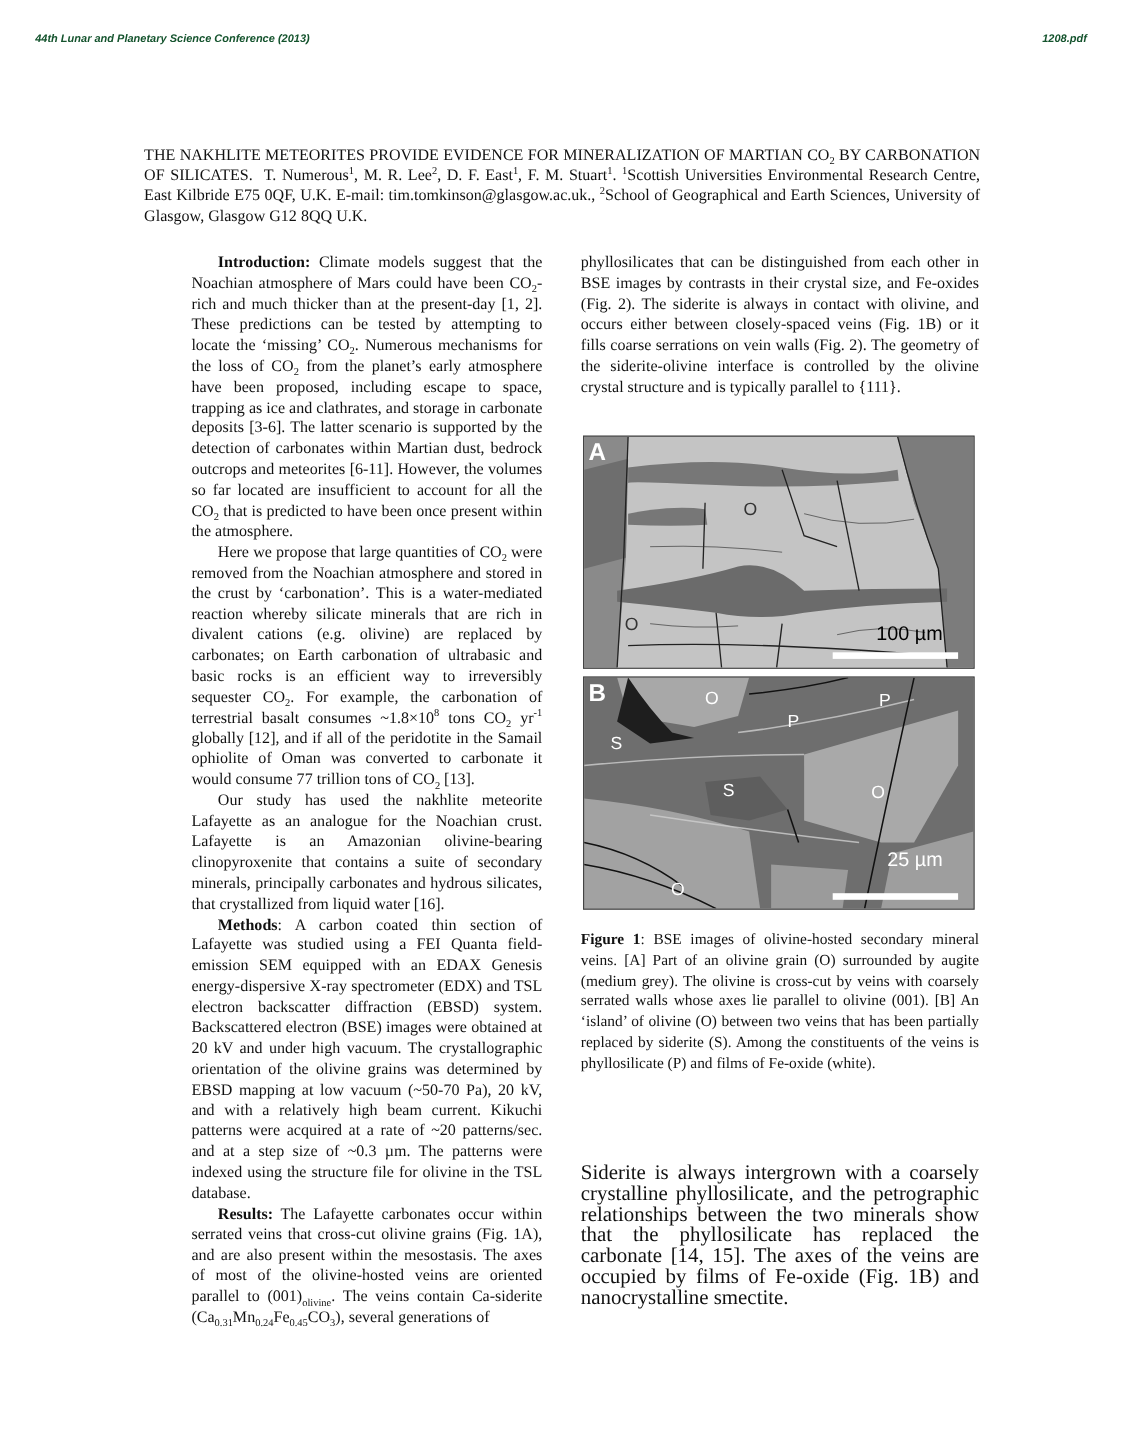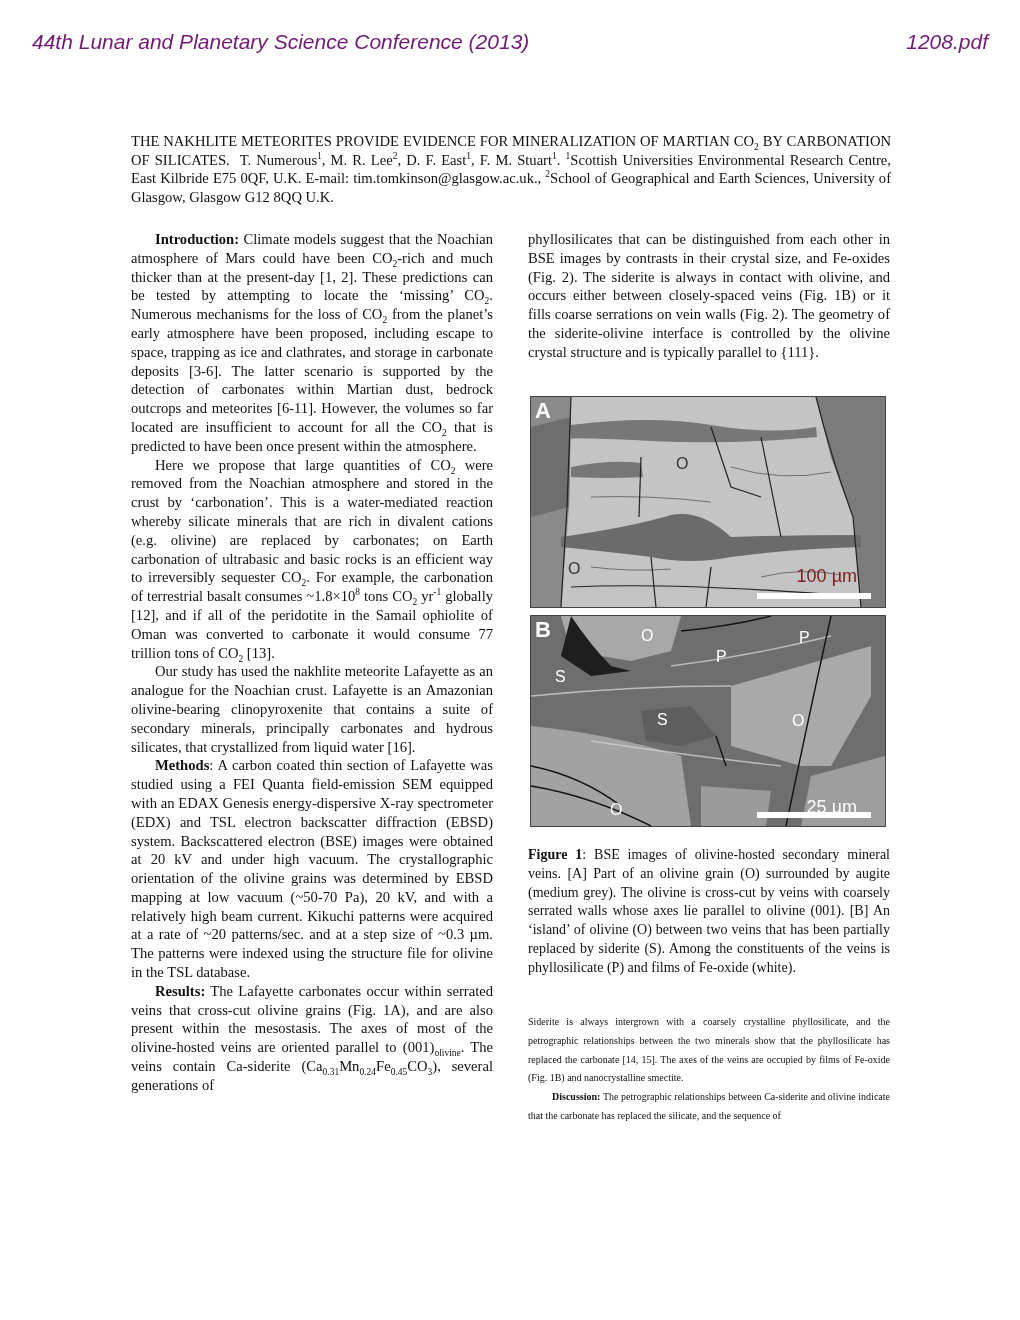--- a/index.html
+++ b/index.html
@@ -1,40 +1,40 @@
 <!DOCTYPE html>
 <html><head>
 <meta charset="utf-8">
 <style>
   html, body { margin:0; padding:0; background:#ffffff; }
   body { width:1020px; height:1320px; position:relative; overflow:hidden; color:#111; }
-  .hdr { position:absolute; top:30px; font-family:"Liberation Sans", sans-serif; font-weight:normal; font-style:italic; font-size:21px; color:#701a75; }
+  .hdr { position:absolute; top:30px; font-family:"Liberation Sans", sans-serif; font-weight:bold; font-style:italic; font-size:10px; color:#14532d; }
   .hdr-left { left:32px; }
   .hdr-right { right:32px; }
   .title-block { position:absolute; left:131px; top:132px; width:760px; font-family:"Liberation Serif", serif; font-size:14.6px; line-height:18.6px; text-align:justify; }
   .title-block .ttl { font-weight:normal; }
   .col { position:absolute; top:230px; width:362px; font-family:"Liberation Serif", serif; font-size:14.6px; line-height:18.8px; text-align:justify; hyphens:none; }
   .col-left { left:131px; }
   .col-right { left:528px; top:230px; }
   p { margin:0; }
-  .ind { text-indent:24px; }
+  .ind { text-indent:24px;margin-left:43px; }
   .b { font-weight:bold; }
   sub, sup { font-size:9.5px; line-height:0; }
   .fig { position:absolute; left:530px; width:354px; height:210px; overflow:hidden; border:1px solid #444; background:#9c9c9c; }
   .figA { top:396px; }
   .figB { top:615px; }
   .fig svg { display:block; }
   .panel-label { position:absolute; left:4px; top:1px; font-family:"Liberation Sans", sans-serif; font-weight:bold; font-size:22px; color:#fff; }
-  .scale-text { position:absolute; font-family:"Liberation Sans", sans-serif; font-size:18px; color:#7f1d1d; }
+  .scale-text { position:absolute; font-family:"Liberation Sans", sans-serif; font-size:18px; color:#000000; }
   .scaleA-text { right:28px; bottom:20px; }
-  .scaleB-text { right:28px; bottom:8px; color:#fff;margin-left:16px; }
+  .scaleB-text { right:28px; bottom:34px; color:#fff;margin-left:16px; }
   .scale-bar { position:absolute; right:14px; bottom:8px; width:114px; height:6px; background:#fff; }
   .mlabel { position:absolute; font-family:"Liberation Sans", sans-serif; font-size:16px; color:#fff; }
   .caption { position:absolute; left:528px; top:846px; width:362px; font-family:"Liberation Serif", serif; font-size:14px; line-height:18.8px; text-align:justify; }
-  .after { position:absolute; left:528px; top:1013px; width:362px; font-family:"Liberation Serif", serif; font-size:10px; line-height:18.8px; text-align:justify; }
+  .after { position:absolute; left:528px; top:1058px; width:362px; font-family:"Liberation Serif", serif; font-size:19px; line-height:18.8px; text-align:justify; }
 </style>
 </head>
 <body>
 
 <div class="hdr hdr-left">44th Lunar and Planetary Science Conference (2013)</div>
 <div class="hdr hdr-right">1208.pdf</div>
 
 <div class="title-block">
   <span class="ttl"><span>THE NAKHLITE METEORITES PROVIDE EVIDENCE FOR MINERALIZATION OF MARTIAN CO</span><sub>2</sub> <span>BY CARBONATION OF SILICATES.</span></span>&nbsp;
   <span><span>T. Numerous</span><sup>1</sup></span>,
@@ -122,14 +122,13 @@
   <div class="mlabel" style="left:261px;top:96px">O</div>
   <div class="mlabel" style="left:79px;top:185px">O</div>
   <div class="scale-text scaleB-text">25 µm</div>
   <div class="scale-bar"></div>
 </div>
 
 <div class="caption"><span class="b">Figure 1</span><span>: BSE images of olivine-hosted secondary mineral veins. [A] Part of an olivine grain (O) surrounded by augite (medium grey). The olivine is cross-cut by veins with coarsely serrated walls whose axes lie parallel to olivine (001). [B] An ‘island’ of olivine (O) between two veins that has been partially replaced by siderite (S). Among the constituents of the veins is phyllosilicate (P) and films of Fe-oxide (white).</span></div>
 
 <div class="after">
   <p>Siderite is always intergrown with a coarsely crystalline phyllosilicate, and the petrographic relationships between the two minerals show that the phyllosilicate has replaced the carbonate [14, 15]. The axes of the veins are occupied by films of Fe-oxide (Fig. 1B) and nanocrystalline smectite.</p>
-  <p class="ind"><span class="b">Discussion:</span><span> The petrographic relationships between Ca-siderite and olivine indicate that the carbonate has replaced the silicate, and the sequence of</span></p>
 </div>
 
 </body></html>

